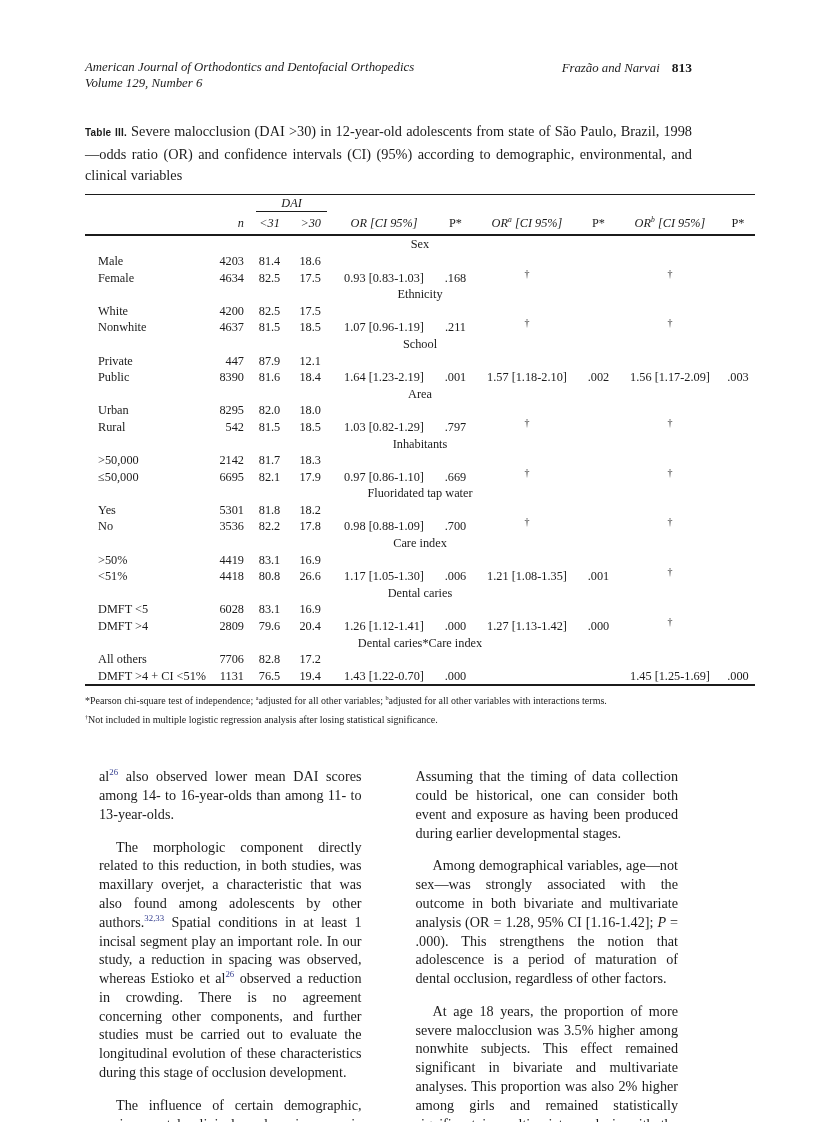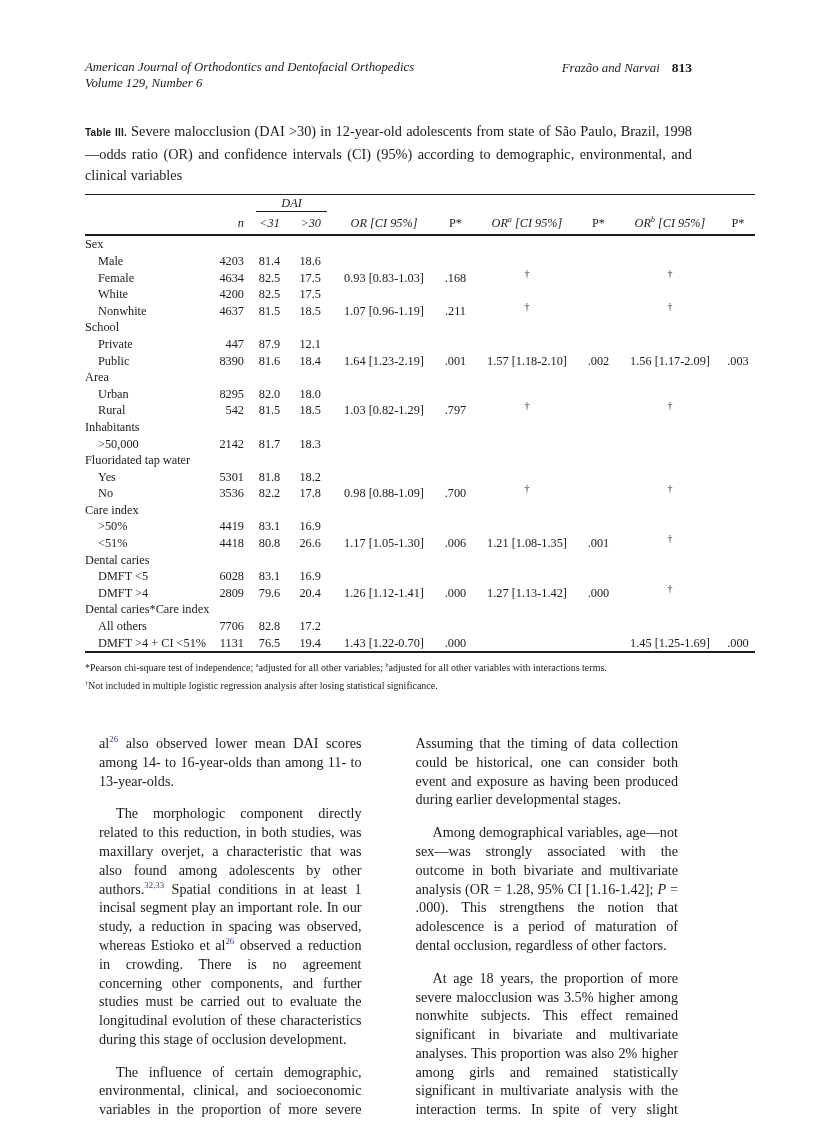--- a/index.html
+++ b/index.html
@@ -30,21 +30,21 @@
   table.data th, table.data td{padding:1.3px 0;white-space:nowrap;overflow:visible;font-weight:normal;}
   .spanner-row th{padding-top:5px;border-bottom:none;}
   .dai-in{font-style:italic;text-align:center;border-bottom:1.1px solid #1b1b1b;
     padding-bottom:1px;margin:0 6px 0 2px;}
   tr.colhead th{border-bottom:2.3px solid #1b1b1b;padding:3px 0 4px 0;}
   
   .a-r0{text-align:right;padding-right:10px !important;}
   .a-r1{text-align:center;padding-right:7px !important;}
   .a-r2{text-align:right;padding-right:12px !important;}
   .a-c{text-align:center;}
-  .group-label{text-align:left;}
+  .group-label{text-align:center;}
   .row-label{text-align:left;padding-left:13px !important;}
   .dag{font-size:10px;color:#1b1b1b;}
 
   
   .footnotes{margin-top:7px;}
   .fn{margin:0 0 3px 0;font-size:10px;line-height:15.5px;text-align:left;}
 
   
   .body-cols{display:flex;gap:26px;margin-top:26px;}
   .col{flex:1;text-align:justify;font-size:14.2px;line-height:18.8px;}
@@ -127,20 +127,23 @@
           <td class="a-r1">82.5</td>
           <td class="a-r2">17.5</td>
           <td class="a-c">0.93 [0.83-1.03]</td>
           <td class="a-c">.168</td>
           <td class="a-c"><sup class="dag">†</sup></td>
           <td class="a-c"></td>
           <td class="a-c"><sup class="dag">†</sup></td>
           <td class="a-c"></td>
         </tr>
         <tr>
+          <td colspan="10" class="group-label">Ethnicity</td>
+        </tr>
+        <tr>
           <td class="row-label">White</td>
           <td class="a-r0">4200</td>
           <td class="a-r1">82.5</td>
           <td class="a-r2">17.5</td>
           <td class="a-c"></td>
           <td class="a-c"></td>
           <td class="a-c"></td>
           <td class="a-c"></td>
           <td class="a-c"></td>
           <td class="a-c"></td>
@@ -217,20 +220,32 @@
         <tr>
           <td class="row-label">&gt;50,000</td>
           <td class="a-r0">2142</td>
           <td class="a-r1">81.7</td>
           <td class="a-r2">18.3</td>
           <td class="a-c"></td>
           <td class="a-c"></td>
           <td class="a-c"></td>
           <td class="a-c"></td>
           <td class="a-c"></td>
+          <td class="a-c"></td>
+        </tr>
+        <tr>
+          <td class="row-label">≤50,000</td>
+          <td class="a-r0">6695</td>
+          <td class="a-r1">82.1</td>
+          <td class="a-r2">17.9</td>
+          <td class="a-c">0.97 [0.86-1.10]</td>
+          <td class="a-c">.669</td>
+          <td class="a-c"><sup class="dag">†</sup></td>
+          <td class="a-c"></td>
+          <td class="a-c"><sup class="dag">†</sup></td>
           <td class="a-c"></td>
         </tr>
         <tr>
           <td colspan="10" class="group-label">Fluoridated tap water</td>
         </tr>
         <tr>
           <td class="row-label">Yes</td>
           <td class="a-r0">5301</td>
           <td class="a-r1">81.8</td>
           <td class="a-r2">18.2</td>

